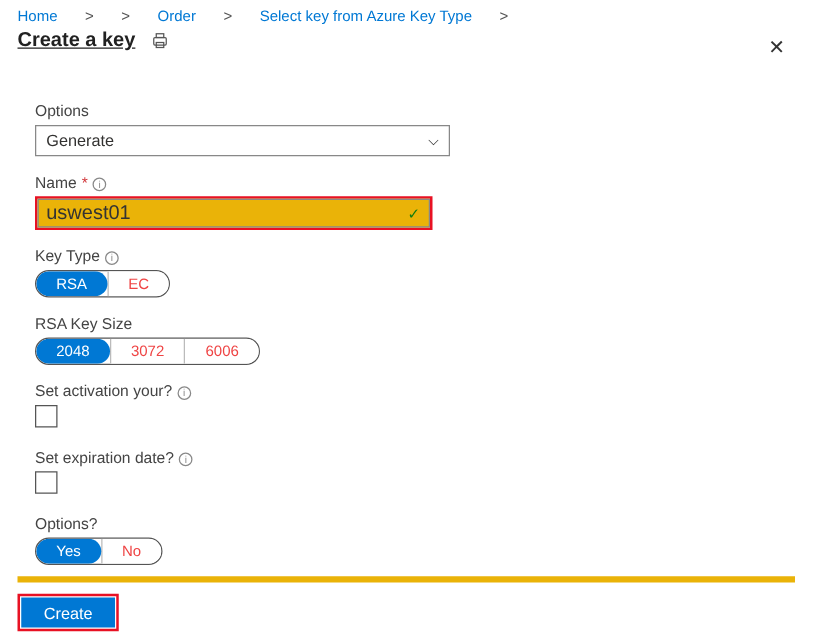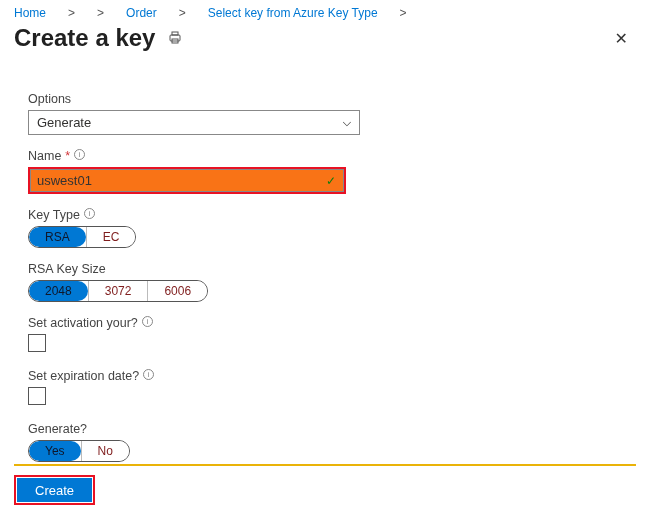--- a/index.html
+++ b/index.html
@@ -30,23 +30,24 @@
   }
   .breadcrumb a { color: #0078d4; text-decoration: none; }
   .breadcrumb .sep { color: #555; }
   .title-row {
     display: flex;
     align-items: center;
     gap: 12px;
     margin-top: 4px;
   }
   .title {
-    font-size: 24px;
+    font-size: 16px;
     font-weight: 600;
     color: #212121;
+    text-decoration: underline;
   }
   .close-btn {
     position: absolute;
     right: 16px;
     top: 30px;
     font-size: 16px;
     color: #333;
     background: none;
     border: none;
     cursor: pointer;
@@ -55,21 +56,21 @@
 
   .form {
     padding: 20px 0 0 14px;
     margin-top: 20px;
   }
   .field {
     margin-bottom: 14px;
   }
   .label-row {
     display: flex;
-    align-items: flex-start;
+    align-items: flex-end;
     gap: 4px;
     margin-bottom: 4px;
     font-size: 12.5px;
     color: #444;
   }
   .req { color: #d13438; }
   .info-icon {
     width: 11px; height: 11px;
     border: 1px solid #888;
     border-radius: 50%;
@@ -100,23 +101,23 @@
   .input-wrap {
     width: 318px;
     border: 2px solid #e81123;
     padding: 0;
   }
   .text-input {
     width: 100%;
     border: 1px solid #888;
     height: 23px;
     padding: 0 24px 0 6px;
-    font-size: 13px;
+    font-size: 16px;
     color: #333;
-    background: #f97316;
+    background: #eab308;
     position: relative;
   }
   .text-input-wrap { position: relative; }
   .text-input-wrap .check {
     position: absolute;
     right: 8px;
     top: 50%;
     transform: translateY(-50%);
     color: #107c10;
     font-size: 12px;
@@ -129,49 +130,49 @@
     border-radius: 14px;
     overflow: hidden;
     height: 22px;
   }
   .pill .seg {
     display: flex;
     align-items: center;
     justify-content: center;
     padding: 0 16px;
     font-size: 12px;
-    color: #7f1d1d;
+    color: #ef4444;
     border-left: 1px solid #bbb;
     background: #fff;
   }
   .pill .seg:first-child { border-left: none; }
   .pill .seg.sel {
     background: #0078d4;
-    color: #0f172a;
+    color: #ffffff;
     border-radius: 14px;
     position: relative;
     z-index: 1;
   }
   .pill.two .seg { min-width: 38px; }
   .pill.three .seg { min-width: 46px; }
 
   .checkbox {
     width: 18px;
     height: 18px;
     border: 1px solid #555;
     background: #fff;
     display: inline-block;
   }
 
   .footer {
     position: absolute;
     bottom: 10px;
     left: 14px;
     right: 14px;
-    border-top: 2px solid #eab308;
+    border-top: 5px solid #eab308;
     padding-top: 9px;
   }
   .create-wrap {
     display: inline-block;
     border: 2px solid #e81123;
     padding: 1px;
   }
   .create-btn {
     background: #0078d4;
     color: #fff;
@@ -270,21 +271,21 @@
     <div class="field">
       <div class="label-row">
         <span>Set expiration date?</span>
         <span class="info-icon">i</span>
       </div>
       <span class="checkbox"></span>
     </div>
 
     <div class="field">
       <div class="label-row">
-        <span>Generate?</span>
+        <span>Options?</span>
       </div>
       <div class="pill two">
         <div class="seg sel">Yes</div>
         <div class="seg">No</div>
       </div>
     </div>
 
   </div>
 
   <div class="footer">

